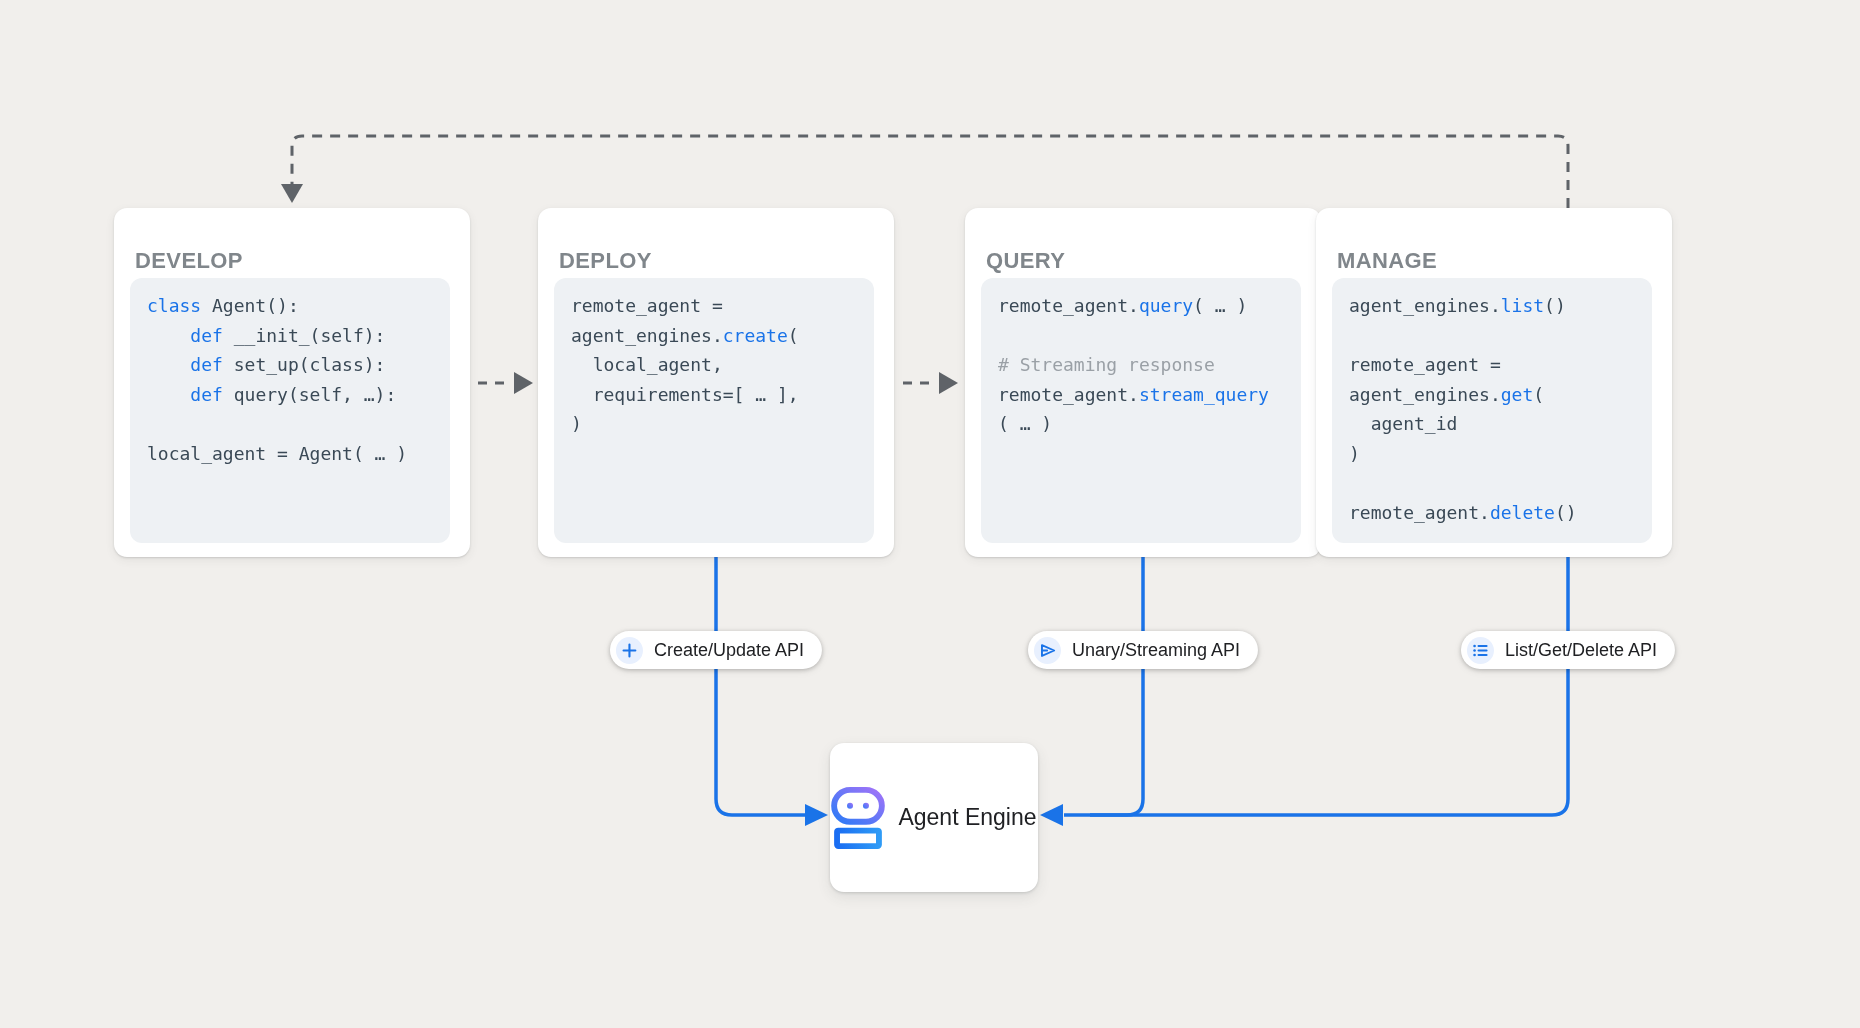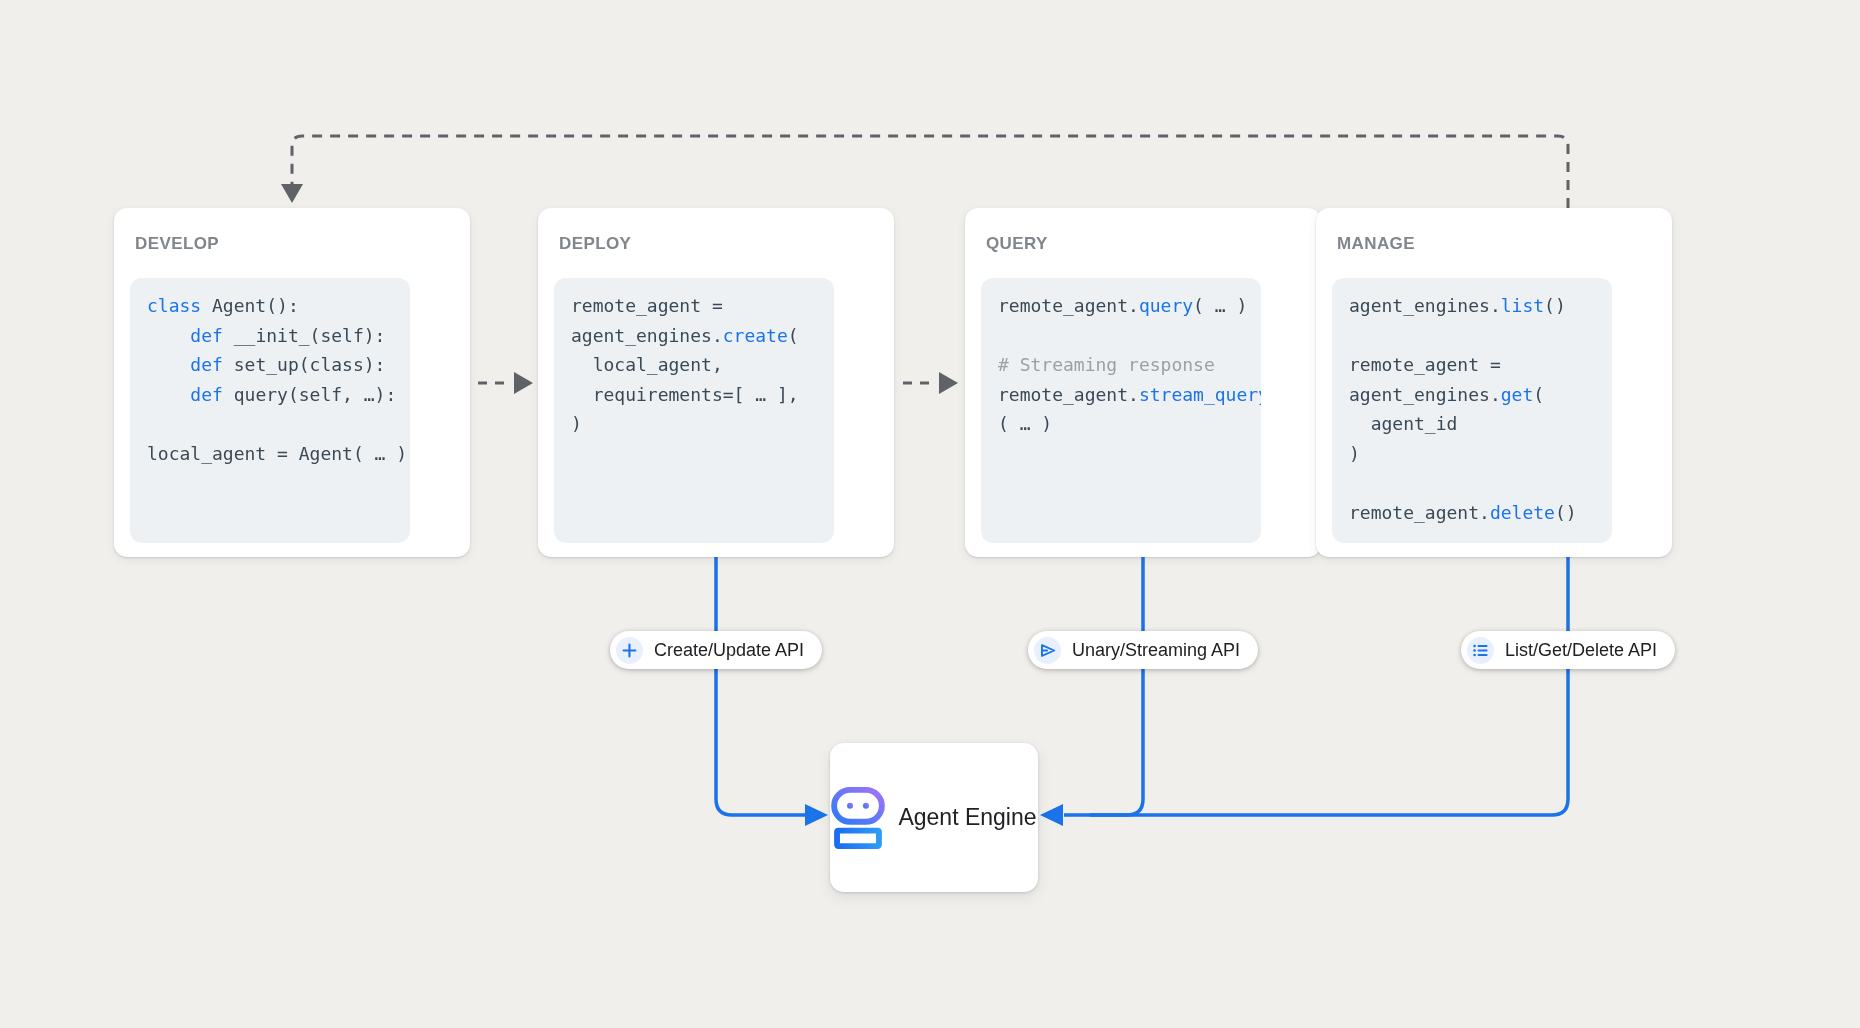--- a/index.html
+++ b/index.html
@@ -14,25 +14,25 @@
   .head-gray{fill:var(--arrow-gray,#5f6368);stroke:none;}
   .line-blue{stroke:var(--accent-blue,#1a73e8);stroke-width:3.5;fill:none;}
   .head-blue{fill:var(--accent-blue,#1a73e8);stroke:none;}
 
   .card{
     position:absolute;top:208px;width:356px;height:349px;z-index:2;
     background:var(--card-bg,#fff);border-radius:13px;
     box-shadow:0 1px 2px rgba(60,64,67,.18),0 3px 10px rgba(60,64,67,.08);
   }
   .card-title{
-    margin:26px 0 0 21px;font-size:17px;font-weight:700;
+    margin:40px 0 0 21px;font-size:22px;font-weight:700;
     letter-spacing:.4px;color:var(--title-gray,#80868b);
   }
   .code-block{
-    position:absolute;left:16px;top:70px;width:280px;height:265px;
+    position:absolute;left:16px;top:70px;width:320px;height:265px;
     background:var(--code-bg,#eef1f4);border-radius:12px;
     box-sizing:border-box;padding:13px 7px 0 17px;overflow:hidden;
   }
   .cl{
     white-space:pre;font-family:"DejaVu Sans Mono", monospace;
     font-size:18px;line-height:29.5px;height:29.5px;
     color:var(--code-text,#3a4956);
   }
   .cl .k{color:var(--accent-blue,#1a73e8);}
   .cl .c{color:var(--comment-gray,#9aa0a6);margin-top:20px;}

